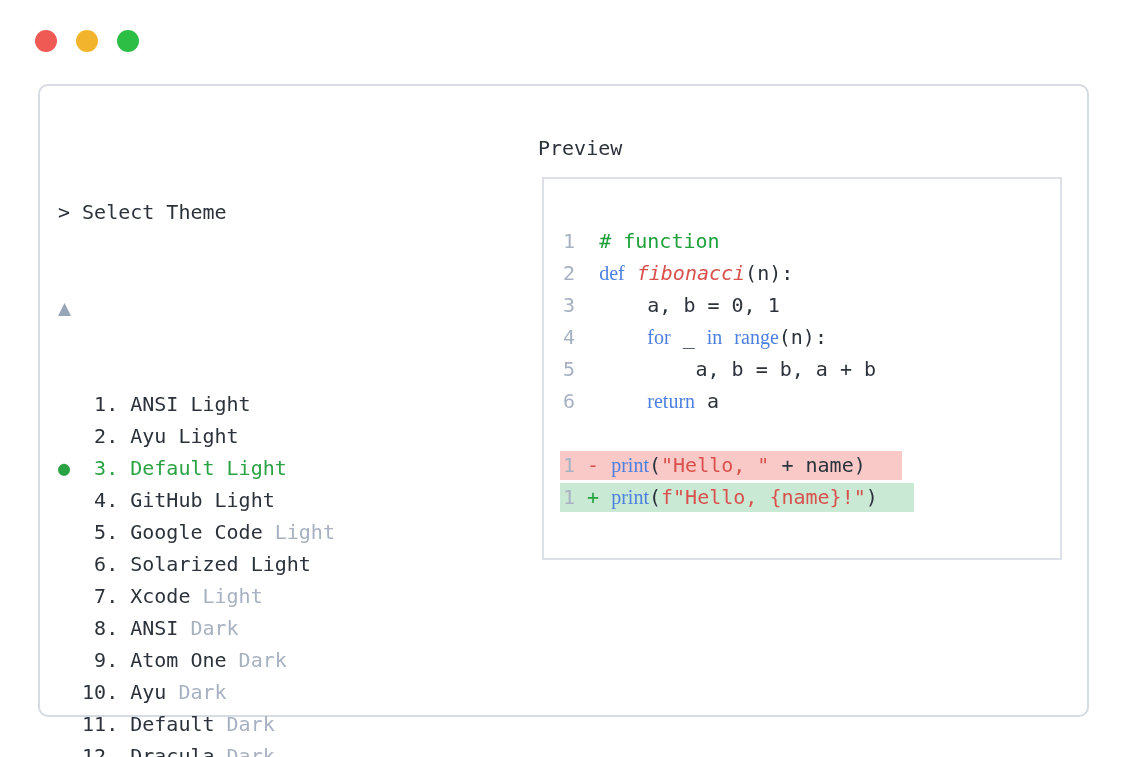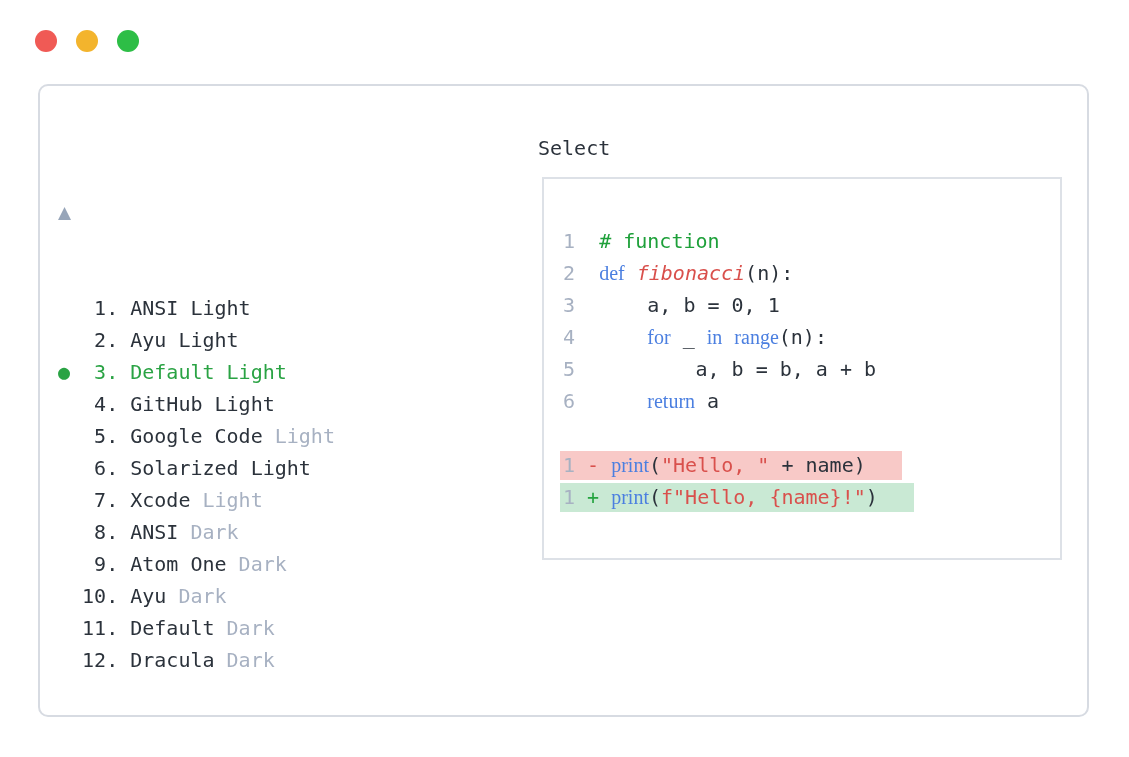--- a/index.html
+++ b/index.html
@@ -50,25 +50,26 @@
 
 <div class="traffic">
     <div class="dot" style="background: rgb(240, 90, 85);"></div>
     <div class="dot" style="background: rgb(243, 180, 45);"></div>
     <div class="dot" style="background: rgb(45, 190, 70);"></div>
   </div>
 
 <div class="panel">
 
   <div class="listcol">
+    <div class="prompt">&gt; Select Theme</div>
     <div class="arrow arrow-up">▲</div>
     <div id="theme-list"><div class="trow"><span class="bullet"></span><span class="tnum">1.</span> <span class="tname">ANSI</span> <span class="tvar">Light</span></div><div class="trow"><span class="bullet"></span><span class="tnum">2.</span> <span class="tname">Ayu</span> <span class="tvar">Light</span></div><div class="trow selected"><span class="bullet">●</span><span class="tnum">3.</span> <span class="tname">Default</span> <span class="tvar">Light</span></div><div class="trow"><span class="bullet"></span><span class="tnum">4.</span> <span class="tname">GitHub</span> <span class="tvar">Light</span></div><div class="trow"><span class="bullet"></span><span class="tnum">5.</span> <span class="tname">Google Code</span> <span class="tvar muted">Light</span></div><div class="trow"><span class="bullet"></span><span class="tnum">6.</span> <span class="tname">Solarized</span> <span class="tvar">Light</span></div><div class="trow"><span class="bullet"></span><span class="tnum">7.</span> <span class="tname">Xcode</span> <span class="tvar muted">Light</span></div><div class="trow"><span class="bullet"></span><span class="tnum">8.</span> <span class="tname">ANSI</span> <span class="tvar muted">Dark</span></div><div class="trow"><span class="bullet"></span><span class="tnum">9.</span> <span class="tname">Atom One</span> <span class="tvar muted">Dark</span></div><div class="trow"><span class="bullet"></span><span class="tnum">10.</span> <span class="tname">Ayu</span> <span class="tvar muted">Dark</span></div><div class="trow"><span class="bullet"></span><span class="tnum">11.</span> <span class="tname">Default</span> <span class="tvar muted">Dark</span></div><div class="trow"><span class="bullet"></span><span class="tnum">12.</span> <span class="tname">Dracula</span> <span class="tvar muted">Dark</span></div></div>
     
   </div>
 
-  <div class="pvtitle">Select</div>
+  <div class="pvtitle">Preview</div>
 
   <div class="pvbox">
     <div class="code" id="code-block"><div class="cline"><span class="tok-ln">1</span><span class="tok-pl">  </span><span class="tok-cm"># function</span></div><div class="cline"><span class="tok-ln">2</span><span class="tok-pl">  </span><span class="tok-kw">def</span><span class="tok-pl"> </span><span class="tok-fn">fibonacci</span><span class="tok-pl">(n):</span></div><div class="cline"><span class="tok-ln">3</span><span class="tok-pl">      a, b = 0, 1</span></div><div class="cline"><span class="tok-ln">4</span><span class="tok-pl">      </span><span class="tok-kw">for</span><span class="tok-pl"> _ </span><span class="tok-kw">in</span><span class="tok-pl"> </span><span class="tok-kw">range</span><span class="tok-pl">(n):</span></div><div class="cline"><span class="tok-ln">5</span><span class="tok-pl">          a, b = b, a + b</span></div><div class="cline"><span class="tok-ln">6</span><span class="tok-pl">      </span><span class="tok-kw">return</span><span class="tok-pl"> a</span></div><div class="cline"></div><div class="cline"><span class="hl hl-del"><span class="tok-ln">1</span><span class="tok-pl"> </span><span class="tok-del">-</span><span class="tok-pl"> </span><span class="tok-kw">print</span><span class="tok-pl">(</span><span class="tok-st">"Hello, "</span><span class="tok-pl"> + name)</span></span></div><div class="cline"><span class="hl hl-add"><span class="tok-ln">1</span><span class="tok-pl"> </span><span class="tok-add">+</span><span class="tok-pl"> </span><span class="tok-kw">print</span><span class="tok-pl">(</span><span class="tok-st">f"Hello, {name}!"</span><span class="tok-pl">)</span></span></div></div>
   </div>
 
 
 </div>
 
 </body></html>

